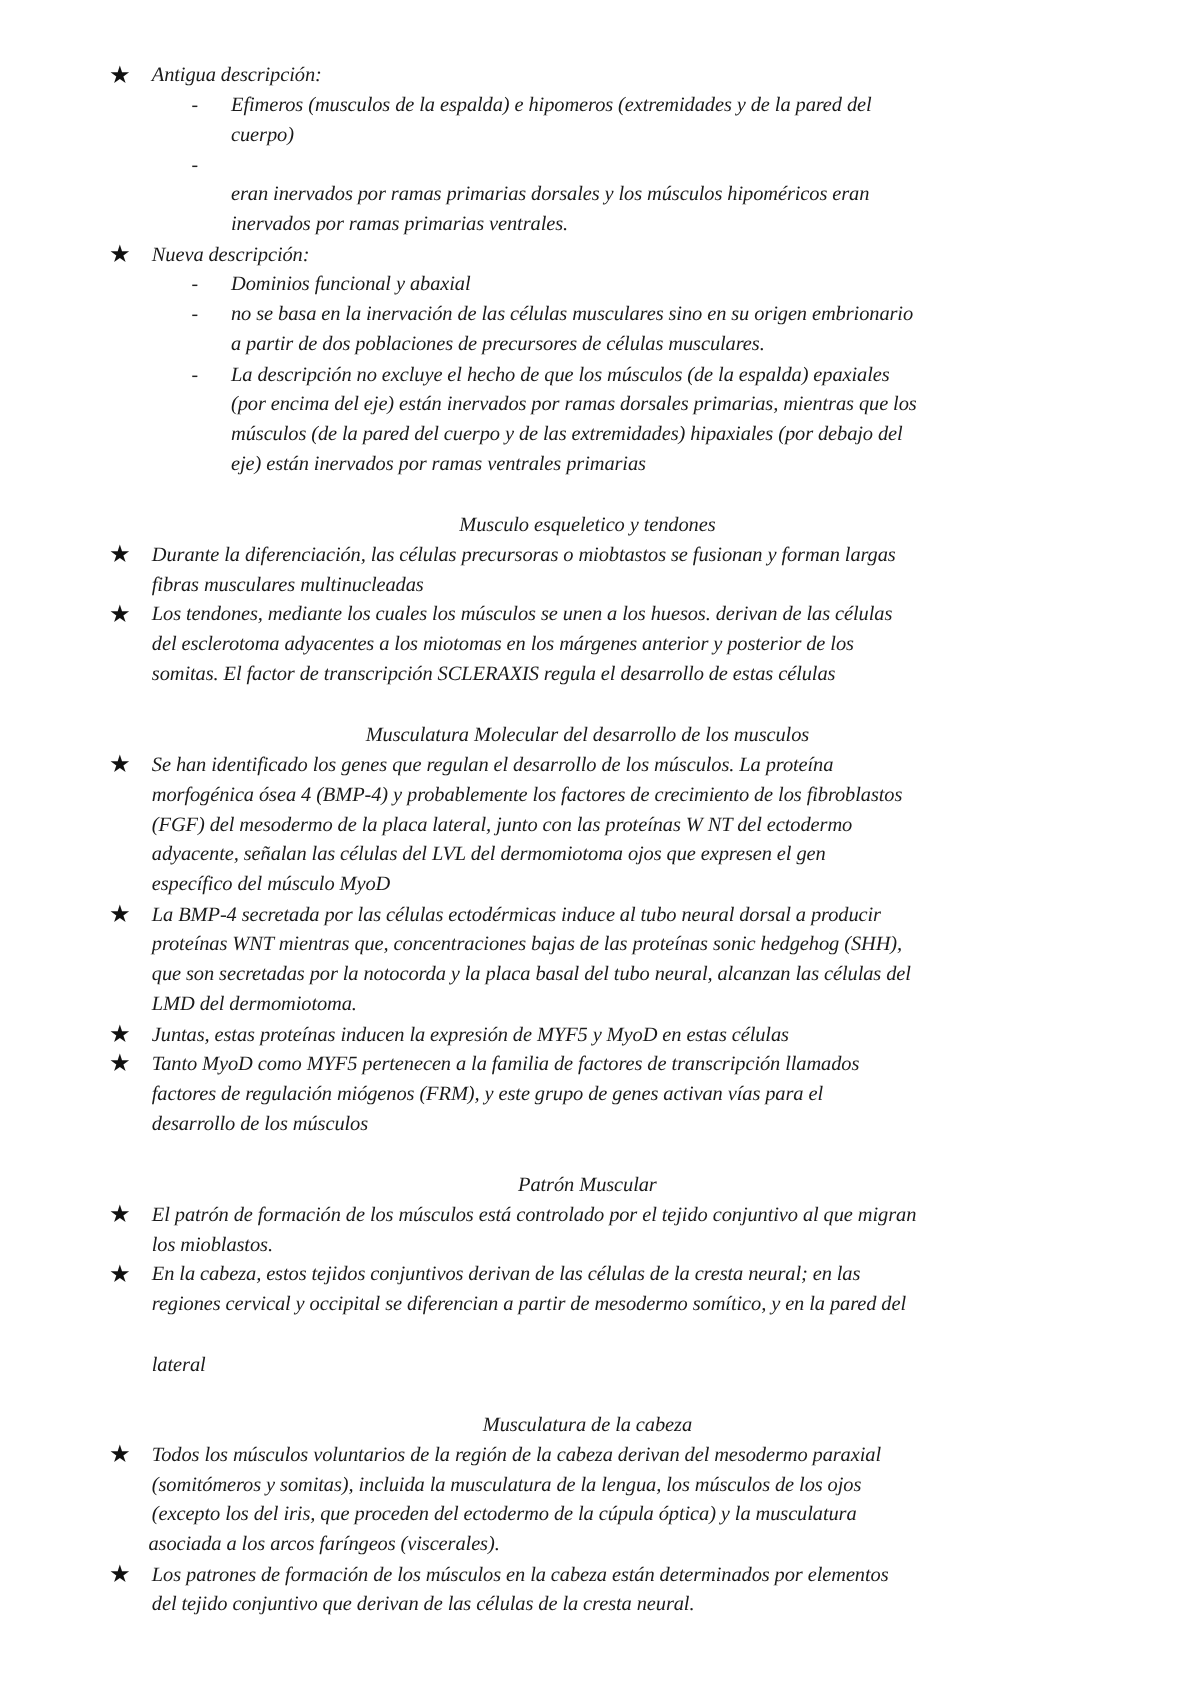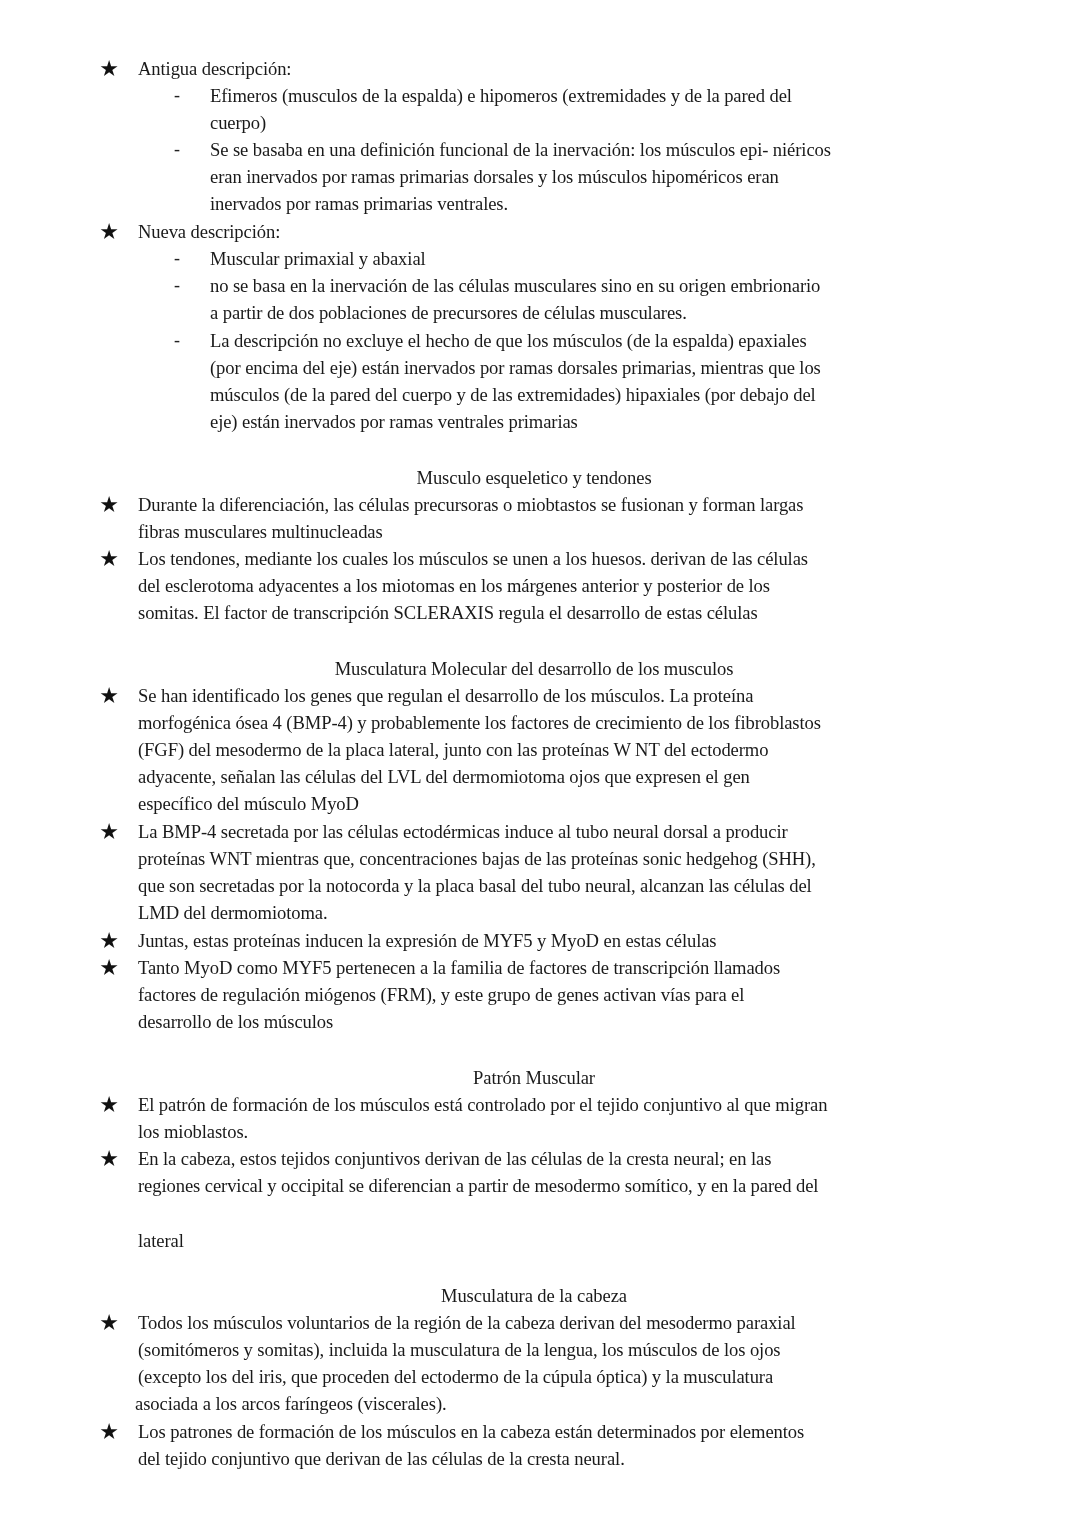--- a/index.html
+++ b/index.html
@@ -6,20 +6,21 @@
     body {
       width: 1080px; height: 1528px; position: relative; overflow: hidden;
       font-family: "Liberation Serif", "DejaVu Serif", serif;
       color: #1a1a1a;
     }
     .page { position: absolute; left: 0; top: 0; width: 1080px; height: 1528px; }
     .ln {
       position: absolute; white-space: nowrap;
       font-size: 18.6px; line-height: 27px; height: 27px;
       letter-spacing: -0.1px;
+      font-style: italic;
     }
     .star {
       position: absolute; font-size: 22px; line-height: 27px; height: 27px;
       width: 22px; text-align: center; color: #111;
       font-family: "DejaVu Sans", sans-serif;
     }
     .dash { position: absolute; font-size: 18px; line-height: 27px; color: #222; }
     .heading { position: absolute; left: 0; width: 1068px; text-align: center; }
   </style>
 </head>
@@ -28,29 +29,28 @@
 <div class="page">
 
   <span class="star" style="left:98px;top:55px">★</span>
   <span class="ln" style="left:138px;top:55px">Antigua descripción:</span>
 
   <span class="dash" style="left:174px;top:82px">-</span>
   <span class="ln" style="left:210px;top:82px">Efimeros (musculos de la espalda) e hipomeros (extremidades y de la pared del</span>
   <span class="ln" style="left:210px;top:109px">cuerpo)</span>
 
   <span class="dash" style="left:174px;top:136px">-</span>
-  <span class="ln" style="left:210px;top:136px">Se se basaba en una definición funcional de la inervación: los músculos epi- niéricos</span>
   <span class="ln" style="left:210px;top:163px">eran inervados por ramas primarias dorsales y los músculos hipoméricos eran</span>
   <span class="ln" style="left:210px;top:190px">inervados por ramas primarias ventrales.</span>
 
   <span class="star" style="left:98px;top:218px">★</span>
   <span class="ln" style="left:138px;top:218px">Nueva descripción:</span>
 
   <span class="dash" style="left:174px;top:245px">-</span>
-  <span class="ln" style="left:210px;top:245px">Muscular primaxial y abaxial</span>
+  <span class="ln" style="left:210px;top:245px">Dominios funcional y abaxial</span>
 
   <span class="dash" style="left:174px;top:272px">-</span>
   <span class="ln" style="left:210px;top:272px">no se basa en la inervación de las células musculares sino en su origen embrionario</span>
   <span class="ln" style="left:210px;top:299px">a partir de dos poblaciones de precursores de células musculares.</span>
 
   <span class="dash" style="left:174px;top:327px">-</span>
   <span class="ln" style="left:210px;top:327px">La descripción no excluye el hecho de que los músculos (de la espalda) epaxiales</span>
   <span class="ln" style="left:210px;top:354px">(por encima del eje) están inervados por ramas dorsales primarias, mientras que los</span>
   <span class="ln" style="left:210px;top:381px">músculos (de la pared del cuerpo y de las extremidades) hipaxiales (por debajo del</span>
   <span class="ln" style="left:210px;top:408px">eje) están inervados por ramas ventrales primarias</span>

